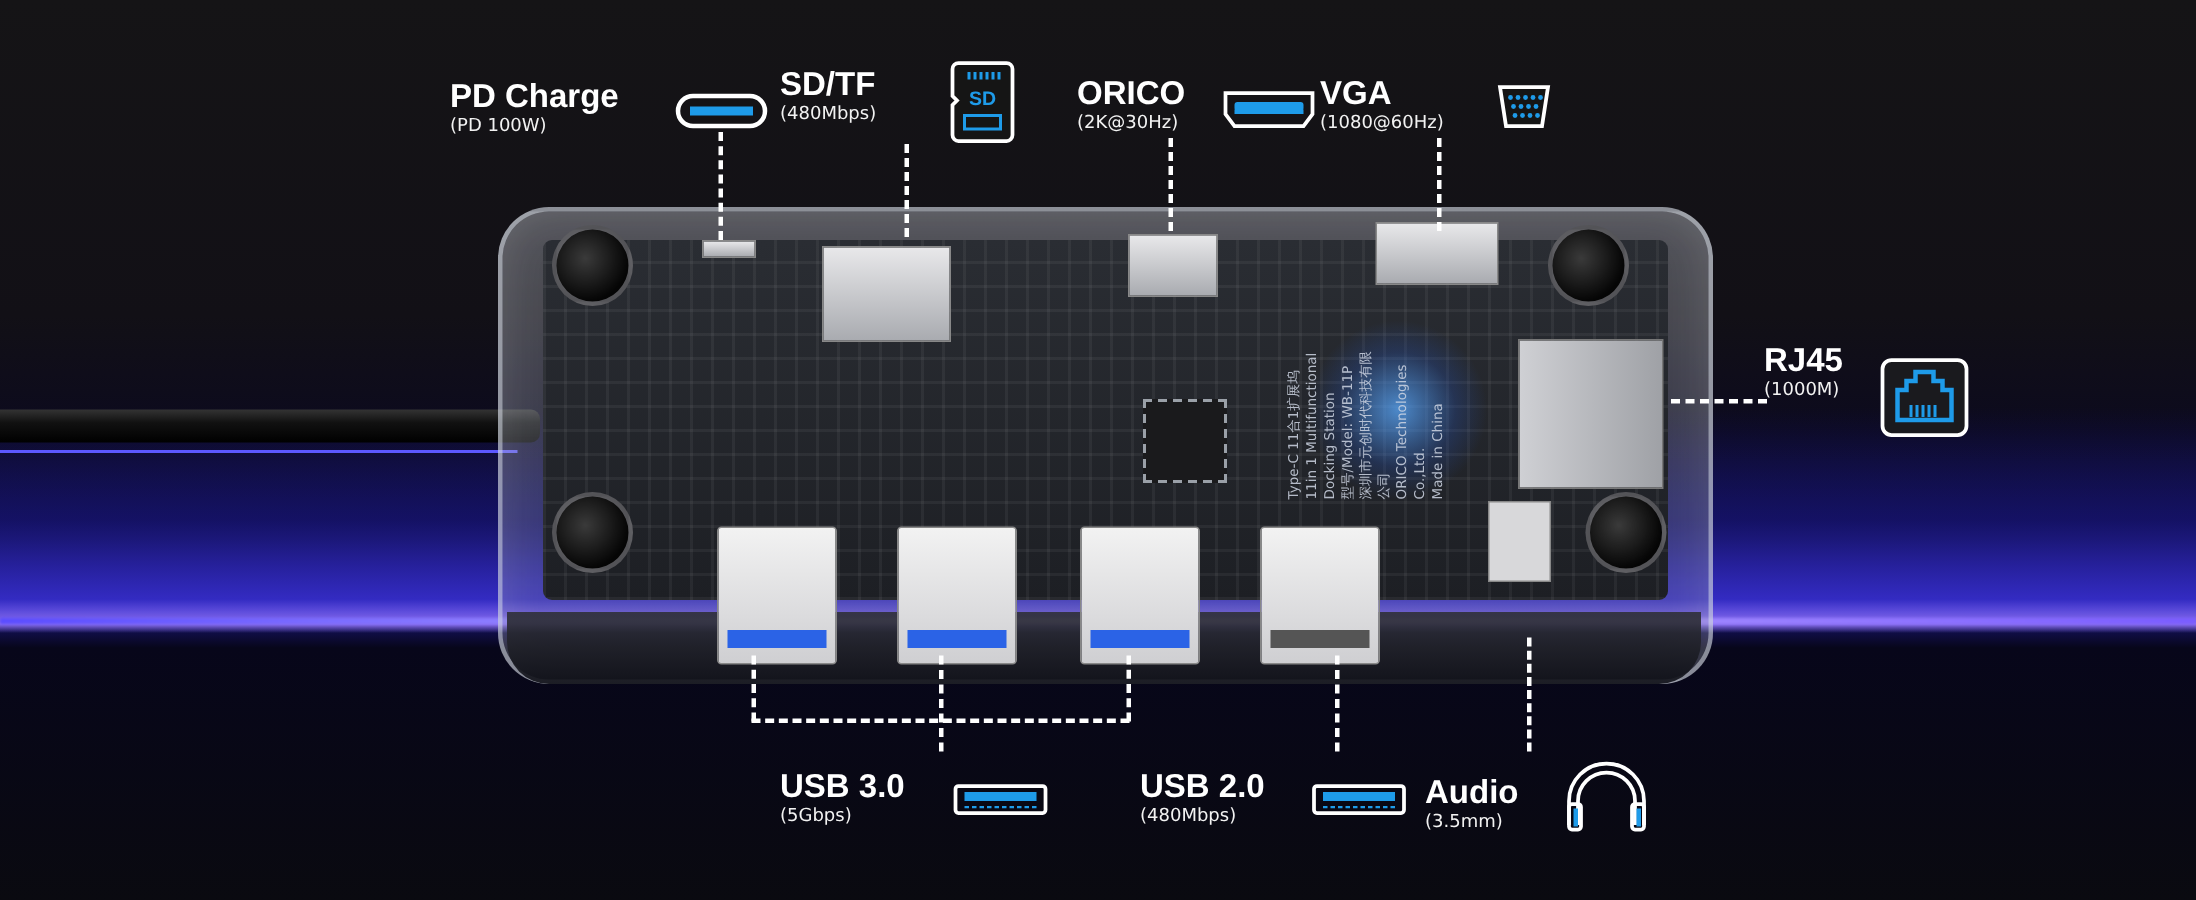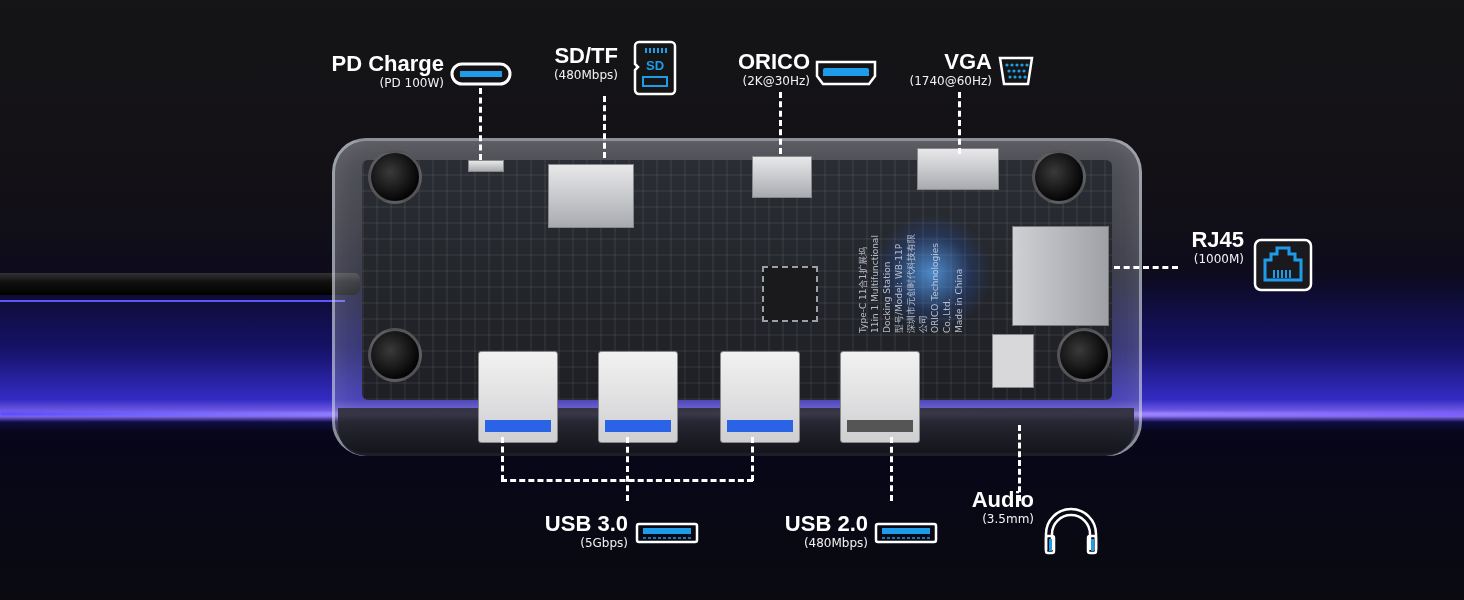--- a/index.html
+++ b/index.html
@@ -43,21 +43,21 @@
   .rj45 { position:absolute; left:680px; top:88px; width:95px; height:98px;
     background:linear-gradient(90deg,#cfd0d4,#9fa1a6); border:1px solid #777; }
   .audio { position:absolute; left:660px; top:196px; width:40px; height:52px; background:#d8d8da; border:1px solid #888; }
   .label-block { position:absolute; left:560px; top:60px; width:100px; height:170px;
     transform: rotate(-90deg); color:#cfd6e4; font-size:9px; line-height:12px; opacity:0.85; }
 
   
   .callout { position:absolute; color:#fff; }
   .callout .name { font-family:"Liberation Sans", sans-serif; font-weight:700; font-size:22px; line-height:24px; white-space:nowrap; }
   .callout .spec { font-family:"DejaVu Sans", sans-serif; font-size:12px; line-height:14px; white-space:nowrap; color:#f2f2f2; }
-  .right { text-align:right; }
+  .right { }
   .icon { position:absolute; }
   .dash-v { position:absolute; width:0; border-left:3px dashed #fff; }
   .dash-h { position:absolute; height:0; border-top:3px dashed #fff; }
 </style>
 </head>
 <body>
 
 <div class="glow glow-band"></div>
 <div class="glow glow-line"></div>
 <div class="cable"></div>
@@ -145,21 +145,21 @@
   <div class="spec">(2K@30Hz)</div>
 </div>
 <svg class="icon" style="left:815px;top:60px" width="62" height="26">
   <path d="M2 2 H60 V16 L54 24 H8 L2 16 Z" fill="none" stroke="#fff" stroke-width="2.5"></path>
   <rect x="8" y="8" width="46" height="6" rx="2" fill="#1e9be9"></rect>
   <rect x="8" y="13" width="46" height="3" fill="#1e9be9"></rect>
 </svg>
 
 <div class="callout right" style="left:880px;top:50px;width:112px">
   <div class="name">VGA</div>
-  <div class="spec">(1740@60Hz)</div>
+  <div class="spec">(1080@60Hz)</div>
 </div>
 <svg class="icon" style="left:998px;top:54px" width="36" height="36">
   <path d="M2 4 H34 L30 30 H6 Z" fill="#151515" stroke="#fff" stroke-width="2.5"></path>
   <g fill="#1e9be9">
     <circle cx="9" cy="11" r="1.6"></circle>
       <circle cx="14" cy="11" r="1.6"></circle>
       <circle cx="19" cy="11" r="1.6"></circle>
       <circle cx="24" cy="11" r="1.6"></circle>
       <circle cx="29" cy="11" r="1.6"></circle>
     <circle cx="11" cy="17" r="1.6"></circle>
@@ -202,21 +202,21 @@
 <div class="callout right" style="left:760px;top:512px;width:108px">
   <div class="name">USB 2.0</div>
   <div class="spec">(480Mbps)</div>
 </div>
 <svg class="icon" style="left:874px;top:522px" width="64" height="22">
   <rect x="2" y="2" width="60" height="18" rx="2" fill="none" stroke="#fff" stroke-width="2.5"></rect>
   <rect x="8" y="6" width="48" height="6" fill="#1e9be9"></rect>
   <line x1="8" y1="16" x2="56" y2="16" stroke="#1e9be9" stroke-width="1.5" stroke-dasharray="3 2"></line>
 </svg>
 
-<div class="callout right" style="left:950px;top:488px;width:84px">
+<div class="callout right" style="left:950px;top:516px;width:84px">
   <div class="name">Audio</div>
   <div class="spec">(3.5mm)</div>
 </div>
 <svg class="icon" style="left:1040px;top:506px" width="62" height="50">
   <path d="M6 44 V28 a25 25 0 0 1 50 0 V44" fill="none" stroke="#fff" stroke-width="2.5"></path>
   <path d="M12 44 V28 a19 19 0 0 1 38 0 V44" fill="none" stroke="#fff" stroke-width="2.5"></path>
   <rect x="6" y="30" width="8" height="17" rx="2" fill="none" stroke="#fff" stroke-width="2.5"></rect>
   <rect x="48" y="30" width="8" height="17" rx="2" fill="none" stroke="#fff" stroke-width="2.5"></rect>
   <rect x="9" y="33" width="3" height="12" fill="#1e9be9"></rect>
   <rect x="51" y="33" width="3" height="12" fill="#1e9be9"></rect>

